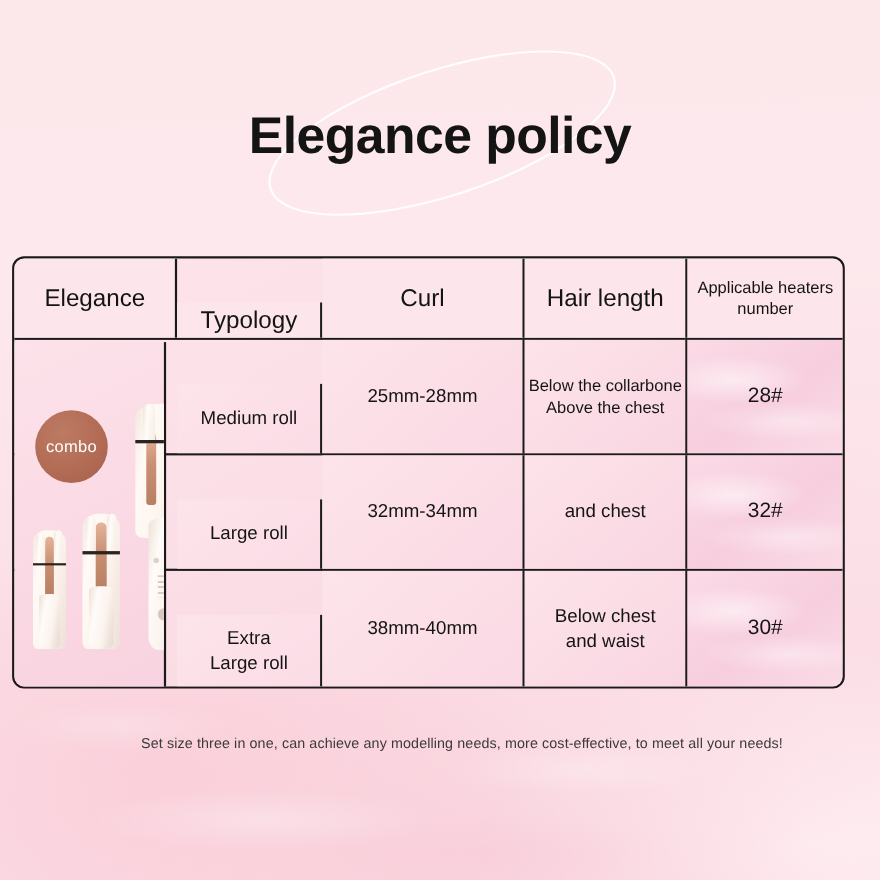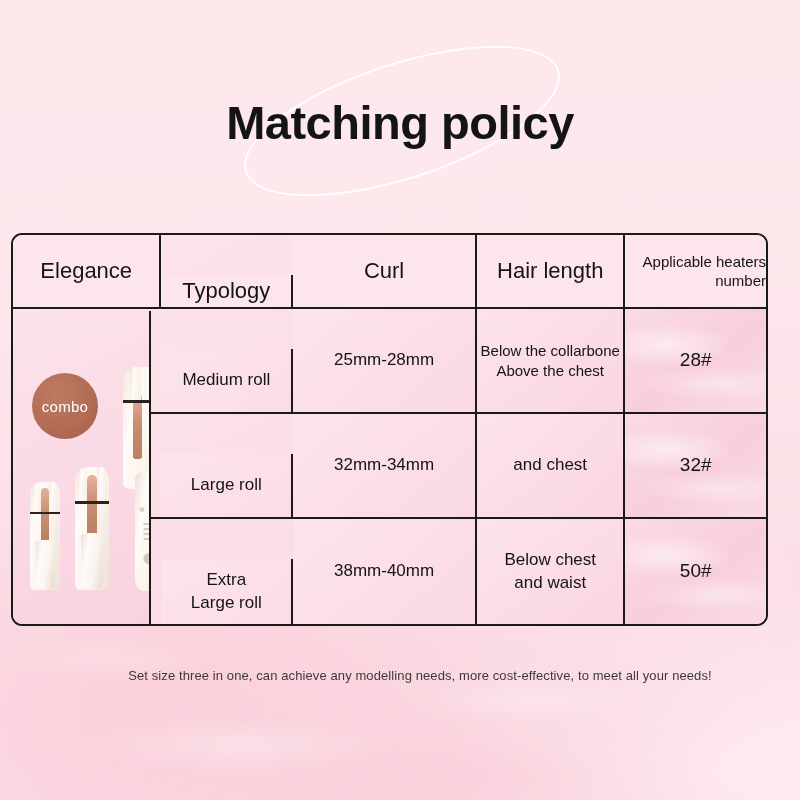--- a/index.html
+++ b/index.html
@@ -95,21 +95,21 @@
     color: #141414;
     position: relative;
     line-height: 1.3;
   }
   .tcell:last-child { border-right: none; }
 
   .c-elegance { width: 151px; }
   .c-typology { width: 134px; margin-top: 40px; }
   .c-curl     { width: 187px; }
   .c-hair     { width: 151px; }
-  .c-heat     { width: 143px; border-right: none; text-align: right; }
+  .c-heat     { width: 143px; border-right: none; }
 
   
   #header-row .tcell { font-size: 22px; background: #fce5eb; }
   #header-row .c-heat { font-size: 15px; }
 
   
   .body-row .tcell { font-size: 17px; }
   .body-row .c-typology { background: linear-gradient(140deg,#fde4ea,#fbdce6); }
   .body-row .c-curl     { background: linear-gradient(140deg,#fde4ea,#fad9e4); }
   .body-row .c-hair     { background: linear-gradient(140deg,#fde3e9,#f9d6e2); }
@@ -208,21 +208,21 @@
 </style>
 </head>
 <body>
 
 <div id="page">
   <div id="clouds"></div>
 </div>
 
 <div id="title-block">
   <div class="swoosh"></div>
-  <div id="page-title">Matching policy</div>
+  <div id="page-title">Elegance policy</div>
 </div>
 
 <div id="matching-table">
 
   <div class="trow" id="header-row">
     <div class="tcell c-elegance">Elegance</div>
     <div class="tcell c-typology">Typology</div>
     <div class="tcell c-curl">Curl</div>
     <div class="tcell c-hair">Hair length</div>
     <div class="tcell c-heat">Applicable heaters number</div>
@@ -242,21 +242,21 @@
     <div class="tcell c-curl">32mm-34mm</div>
     <div class="tcell c-hair">and chest</div>
     <div class="tcell c-heat">32#</div>
   </div>
 
   <div class="trow body-row" id="row-3">
     <div class="tcell c-elegance"></div>
     <div class="tcell c-typology">Extra<br>Large roll</div>
     <div class="tcell c-curl">38mm-40mm</div>
     <div class="tcell c-hair">Below chest<br>and waist</div>
-    <div class="tcell c-heat">50#</div>
+    <div class="tcell c-heat">30#</div>
   </div>
 
   <div id="elegance-cell">
 
     <div id="combo-badge">
       <span>combo</span>
     </div>
 
     <div class="iron" id="iron-small">
       <div class="barrel" style="height:108px;"></div>

